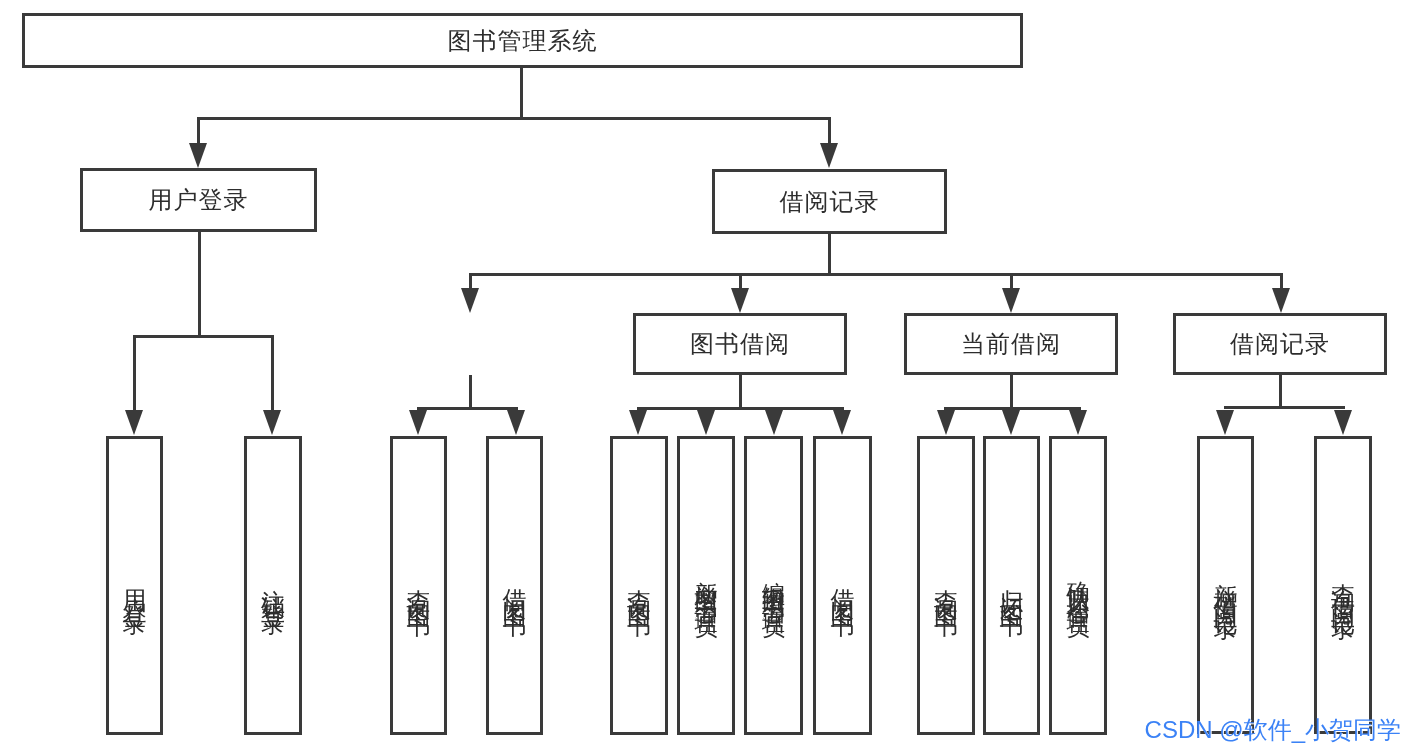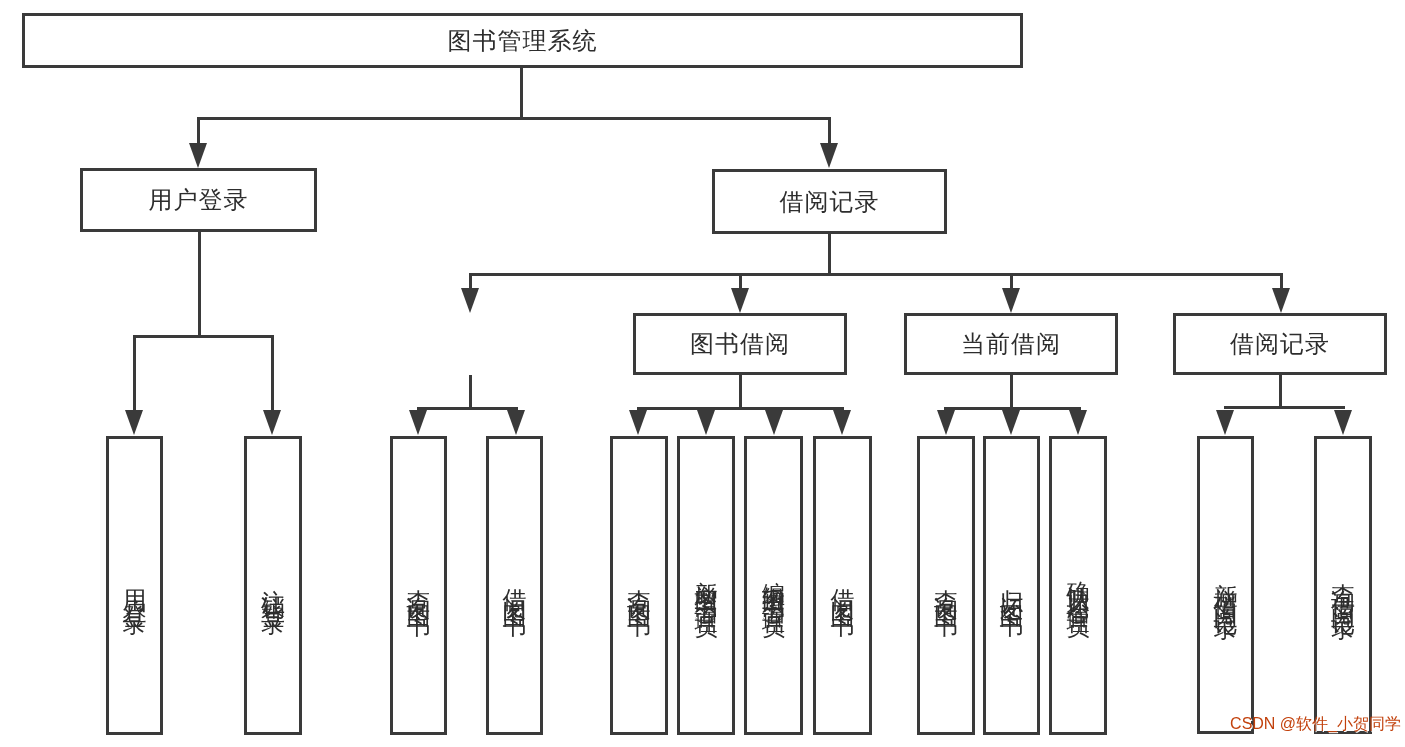--- a/index.html
+++ b/index.html
@@ -21,21 +21,21 @@
   .label-v.tight{font-size:23px;letter-spacing:5px;}
   .label-v.mid{letter-spacing:7px;}
   .vline{position:absolute;width:3px;background:#3a3a3a;}
   .hline{position:absolute;height:3px;background:#3a3a3a;}
   .ah{
     position:absolute;width:0;height:0;
     border-left:9px solid transparent;border-right:9px solid transparent;
     border-top:25px solid #3a3a3a;
   }
   .watermark{
-    position:absolute;top:714px;right:4px;font-size:16px;color:#c2410c;
+    position:absolute;top:714px;right:4px;font-size:24px;color:#3b82f6;
     text-shadow:1px 1px 0 #ffffff;white-space:nowrap;margin-left:45px;
   }
 </style>
 </head>
 <body>
 
 <div id="stage">
 
   <div class="box" style="left:22px;top:13px;width:1001px;height:55px;text-align:center;">
     <span class="label-h">图书管理系统</span>

